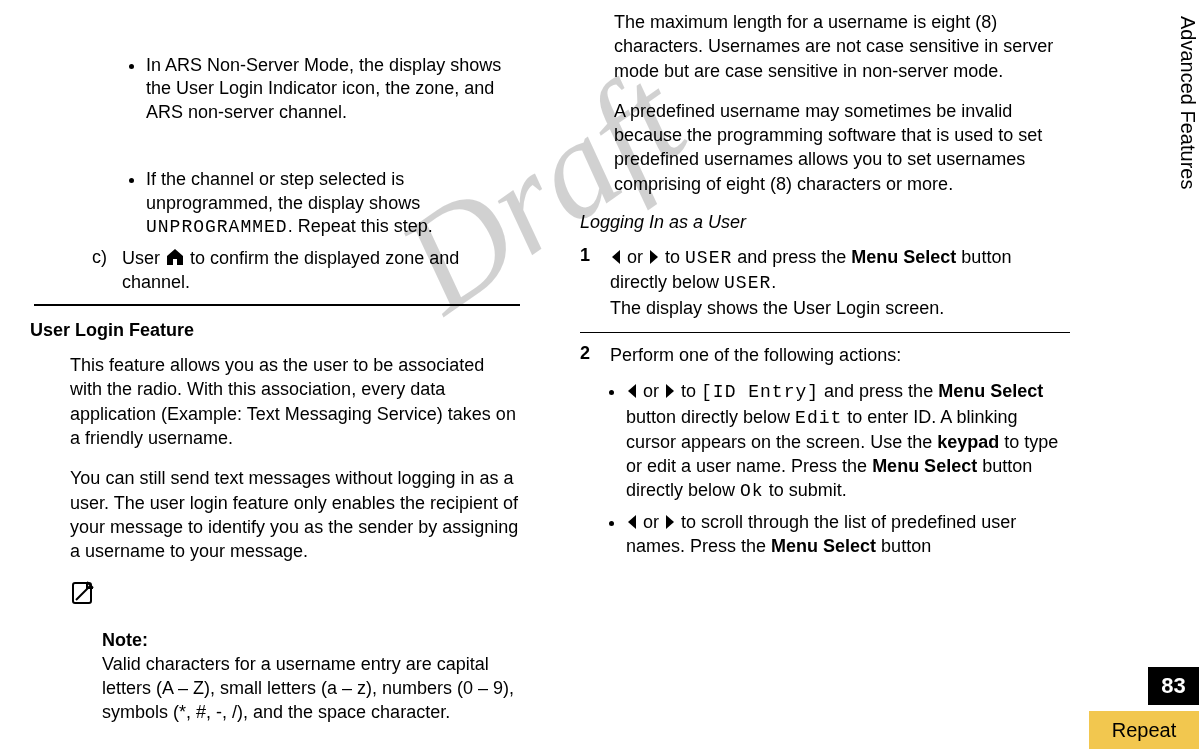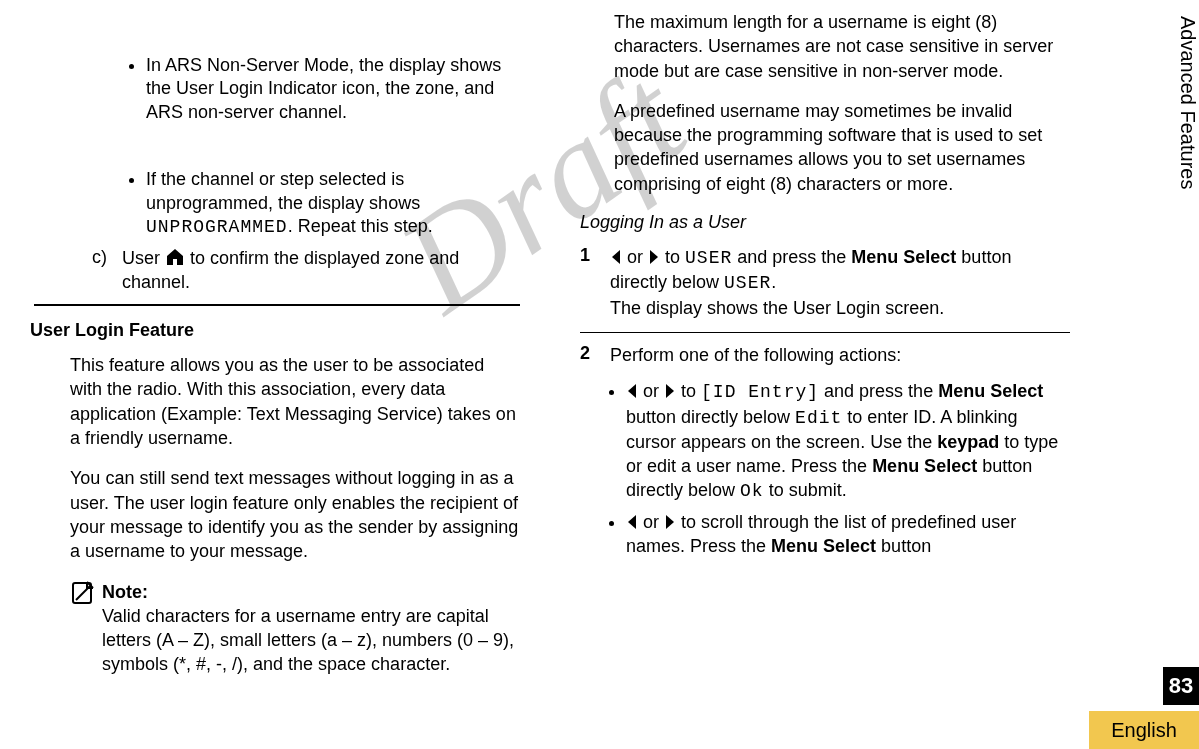--- a/index.html
+++ b/index.html
@@ -38,21 +38,21 @@
   .step-row { display: flex; margin-top: 8px; }
   .step-row .lbl { width: 30px; flex-shrink: 0; }
   .step-row .body { flex: 1; line-height: 1.3; }
   .hr { border: none; border-bottom: 2px solid #000; margin: 10px 0 14px 0; }
   .section-head { font-weight: bold; margin: 0 0 12px 0; }
   .section-head-italic { font-weight: normal; font-style: italic; margin: 0 0 12px 0; }
   .para { margin: 0 0 16px 0; line-height: 1.35; padding-left: 40px; }
   .para-right { margin: 0 0 16px 0; line-height: 1.35; padding-left: 34px; }
   .note-block { display: flex; padding-left: 40px; margin-top: 6px; }
   .note-icon { width: 32px; flex-shrink: 0; }
-  .note-body { flex: 1; line-height: 1.35; }
+  .note-body { flex: 1; line-height: 1.35; margin-top: 48px; }
   .note-title { font-weight: bold; }
   .num-step { display: flex; margin-bottom: 12px; }
   .num-step .num { font-weight: bold; width: 30px; flex-shrink: 0; }
   .num-step .body { flex: 1; line-height: 1.35; }
   .sub-bullets { list-style: disc; padding-left: 46px; margin: 0; }
   .sub-bullets > li { margin-bottom: 6px; line-height: 1.35; }
   .mono { font-family: "Courier New", monospace; letter-spacing: 1px; }
   .bold { font-weight: bold; }
   .side-tab {
     position: absolute;
@@ -70,21 +70,21 @@
     font-size: 20px;
     writing-mode: vertical-rl;
     text-align: left;
     padding-top: 6px;
     box-sizing: border-box;
   }
   .page-num-box {
     position: absolute;
     right: 0;
     bottom: 44px;
-    width: 36px;
+    width: 51px;
     height: 38px;
     background: #000;
     color: #fff;
     font-weight: bold;
     font-size: 22px;
     display: flex;
     align-items: center;
     justify-content: center;
   }
   .lang-box {
@@ -210,14 +210,14 @@
             <path d="M2 1 L10 8 L2 15 Z" fill="#000"></path>
           </svg><span> to scroll through the list of predefined user names. Press the </span><span class="bold">Menu Select</span><span> button</span>
       </li>
     </ul>
   </div>
 </div>
 
 <div class="side-tab">
   <div class="side-label">Advanced Features</div>
   <div class="page-num-box">83</div>
-  <div class="lang-box">English</div>
+  <div class="lang-box">Repeat</div>
 </div>
 
 </body></html>

